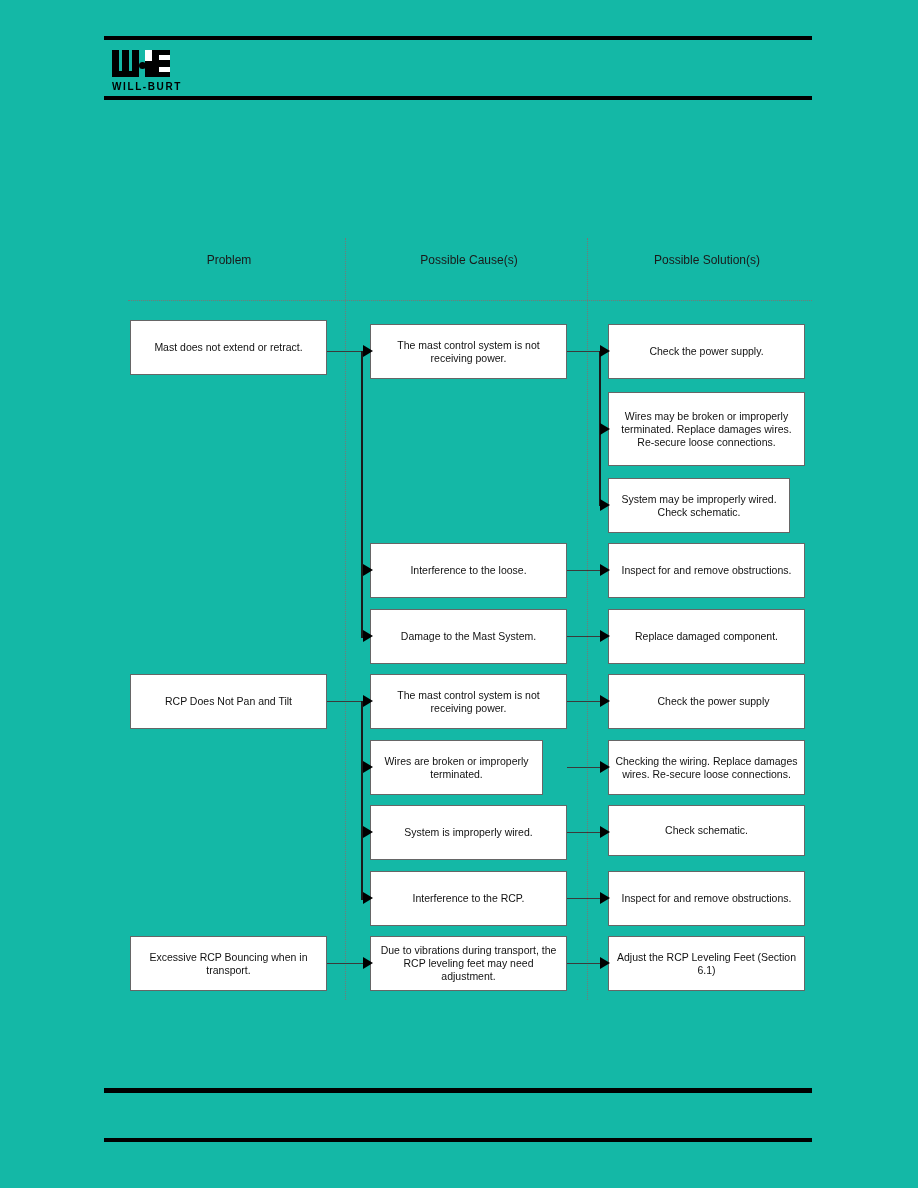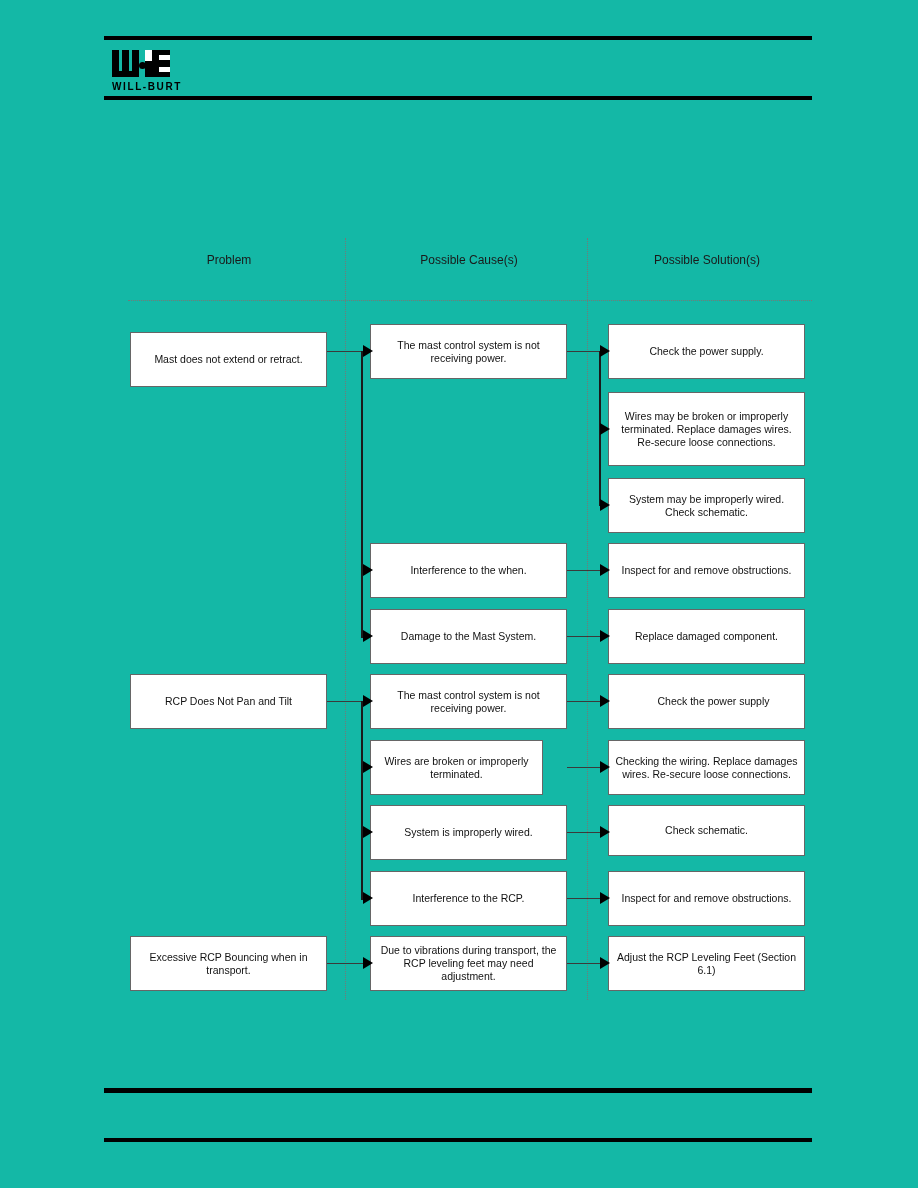--- a/index.html
+++ b/index.html
@@ -192,36 +192,36 @@
   <div id="flowchart">
 
     <div class="col-header" style="left:130px; top:253px; width:198px;">Problem</div>
     <div class="col-header" style="left:370px; top:253px; width:198px;">Possible Cause(s)</div>
     <div class="col-header" style="left:608px; top:253px; width:198px;">Possible Solution(s)</div>
 
     <div class="divider-v" style="left:345px; top:238px; height:762px;"></div>
     <div class="divider-v" style="left:587px; top:238px; height:762px;"></div>
     <div class="divider-h" style="left:128px; top:300px; width:684px;"></div>
 
-    <div class="node" style="left:130px; top:332px; width:197px; height:55px;">Mast does not extend or retract.</div>
+    <div class="node" style="left:130px; top:320px; width:197px; height:55px;">Mast does not extend or retract.</div>
     <div class="node" style="left:130px; top:674px; width:197px; height:55px;">RCP Does Not Pan and Tilt</div>
     <div class="node" style="left:130px; top:936px; width:197px; height:55px;">Excessive RCP Bouncing when in transport.</div>
 
     <div class="node" style="left:370px; top:324px; width:197px; height:55px;">The mast control system is not receiving power.</div>
-    <div class="node" style="left:370px; top:543px; width:197px; height:55px;">Interference to the when.</div>
+    <div class="node" style="left:370px; top:543px; width:197px; height:55px;">Interference to the loose.</div>
     <div class="node" style="left:370px; top:609px; width:197px; height:55px;">Damage to the Mast System.</div>
     <div class="node" style="left:370px; top:674px; width:197px; height:55px;">The mast control system is not receiving power.</div>
     <div class="node" style="left:370px; top:740px; width:173px; height:55px;">Wires are broken or improperly terminated.</div>
     <div class="node" style="left:370px; top:805px; width:197px; height:55px;">System is improperly wired.</div>
     <div class="node" style="left:370px; top:936px; width:197px; height:55px;">Due to vibrations during transport, the RCP leveling feet may need adjustment.</div>
     <div class="node" style="left:370px; top:871px; width:197px; height:55px;">Interference to the RCP.</div>
 
     <div class="node" style="left:608px; top:324px; width:197px; height:55px;">Check the power supply.</div>
     <div class="node" style="left:608px; top:392px; width:197px; height:74px;">Wires may be broken or improperly terminated. Replace damages wires. Re-secure loose connections.</div>
-    <div class="node" style="left:608px; top:478px; width:197px; height:55px;">System may be improperly wired. Check schematic.</div>
+    <div class="node" style="left:608px; top:478px; width:182px; height:55px;">System may be improperly wired. Check schematic.</div>
     <div class="node" style="left:608px; top:543px; width:197px; height:55px;">Inspect for and remove obstructions.</div>
     <div class="node" style="left:608px; top:609px; width:197px; height:55px;">Replace damaged component.</div>
     <div class="node" style="left:608px; top:674px; width:197px; height:55px;padding-left:20px;">Check the power supply</div>
     <div class="node" style="left:608px; top:740px; width:197px; height:55px;">Checking the wiring. Replace damages wires. Re-secure loose connections.</div>
     <div class="node" style="left:608px; top:805px; width:197px; height:51px;">Check schematic.</div>
     <div class="node" style="left:608px; top:871px; width:197px; height:55px;">Inspect for and remove obstructions.</div>
     <div class="node" style="left:608px; top:936px; width:197px; height:55px;">Adjust the RCP Leveling Feet (Section 6.1)</div>
 
     <div class="conn conn-h" style="left:327px; top:351px; width:35px;"></div>
     <div class="conn conn-trunk" style="left:361px; top:351px; height:287px;"></div>

